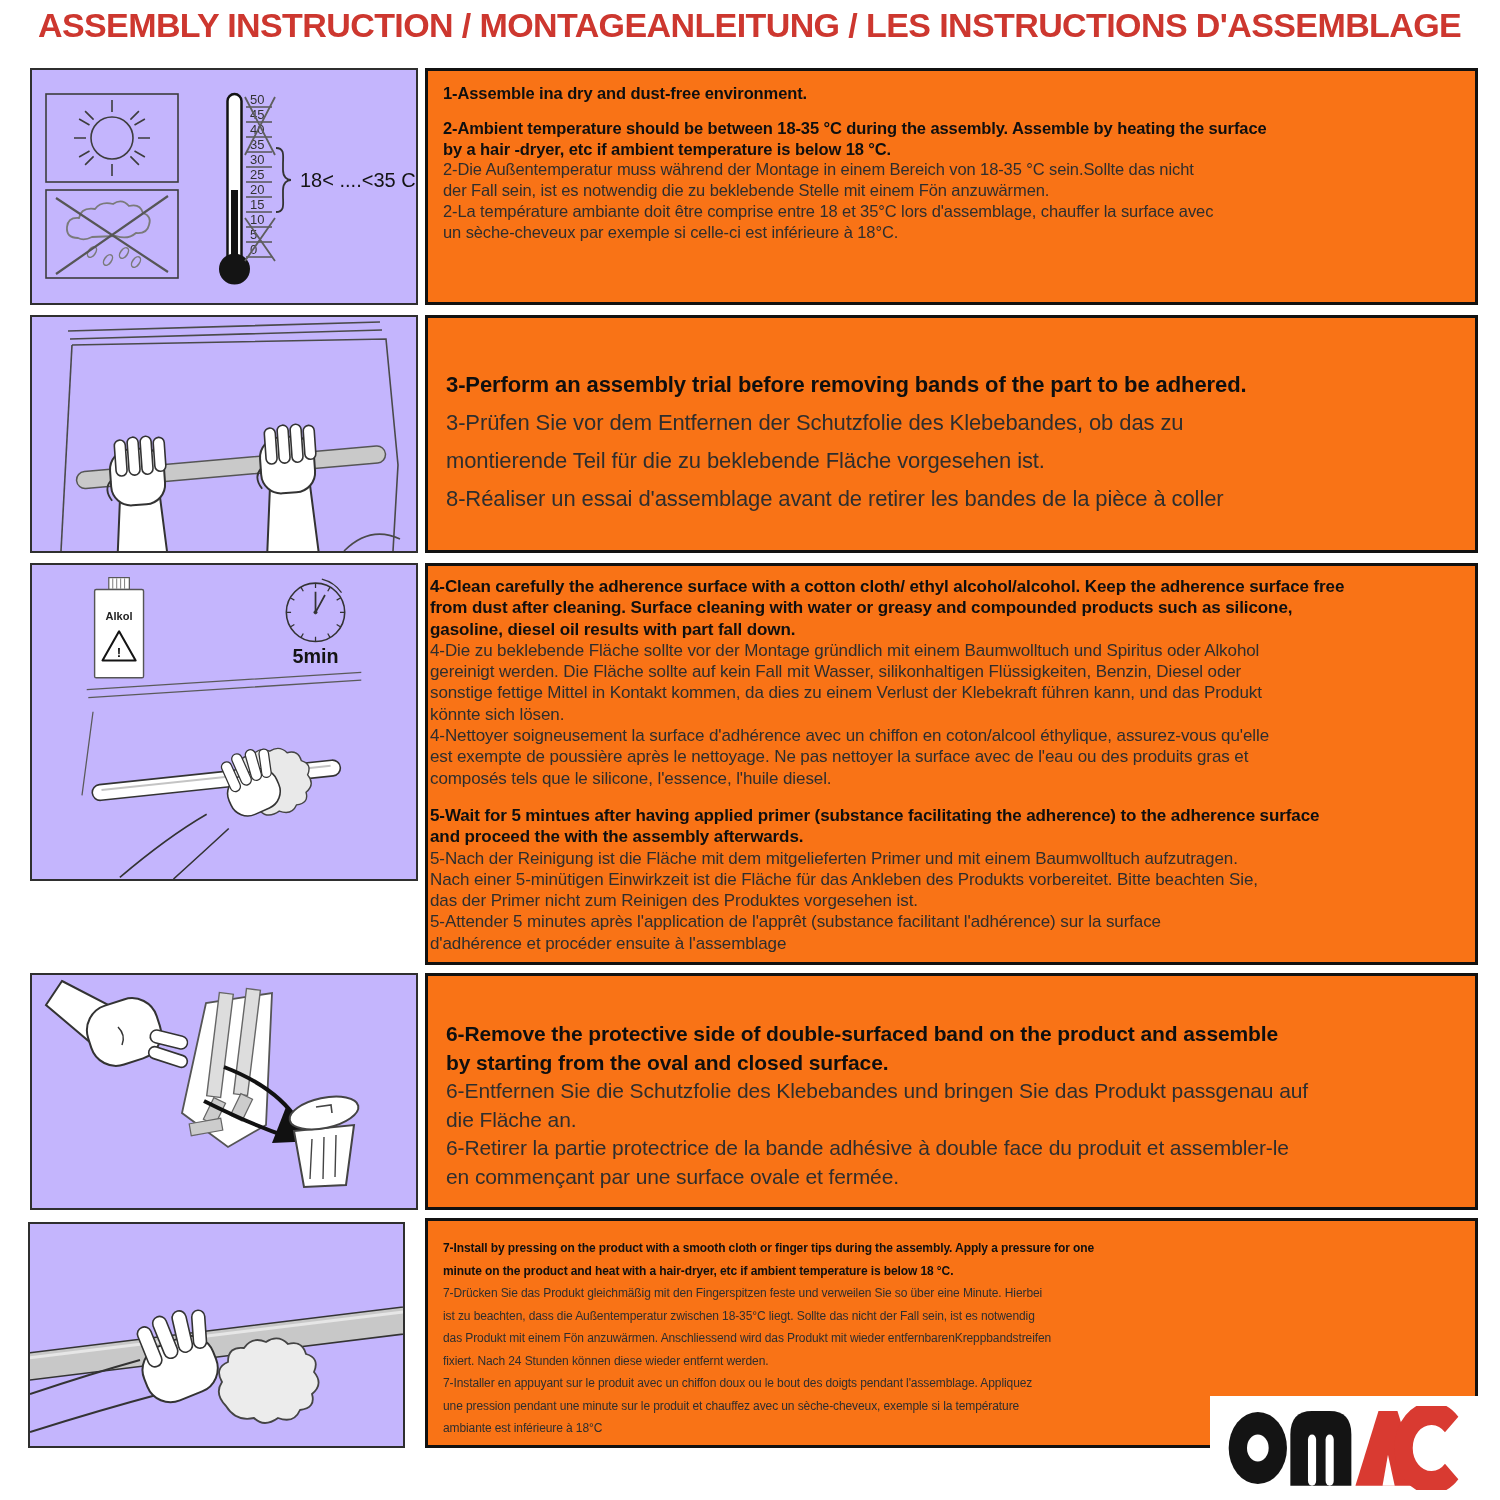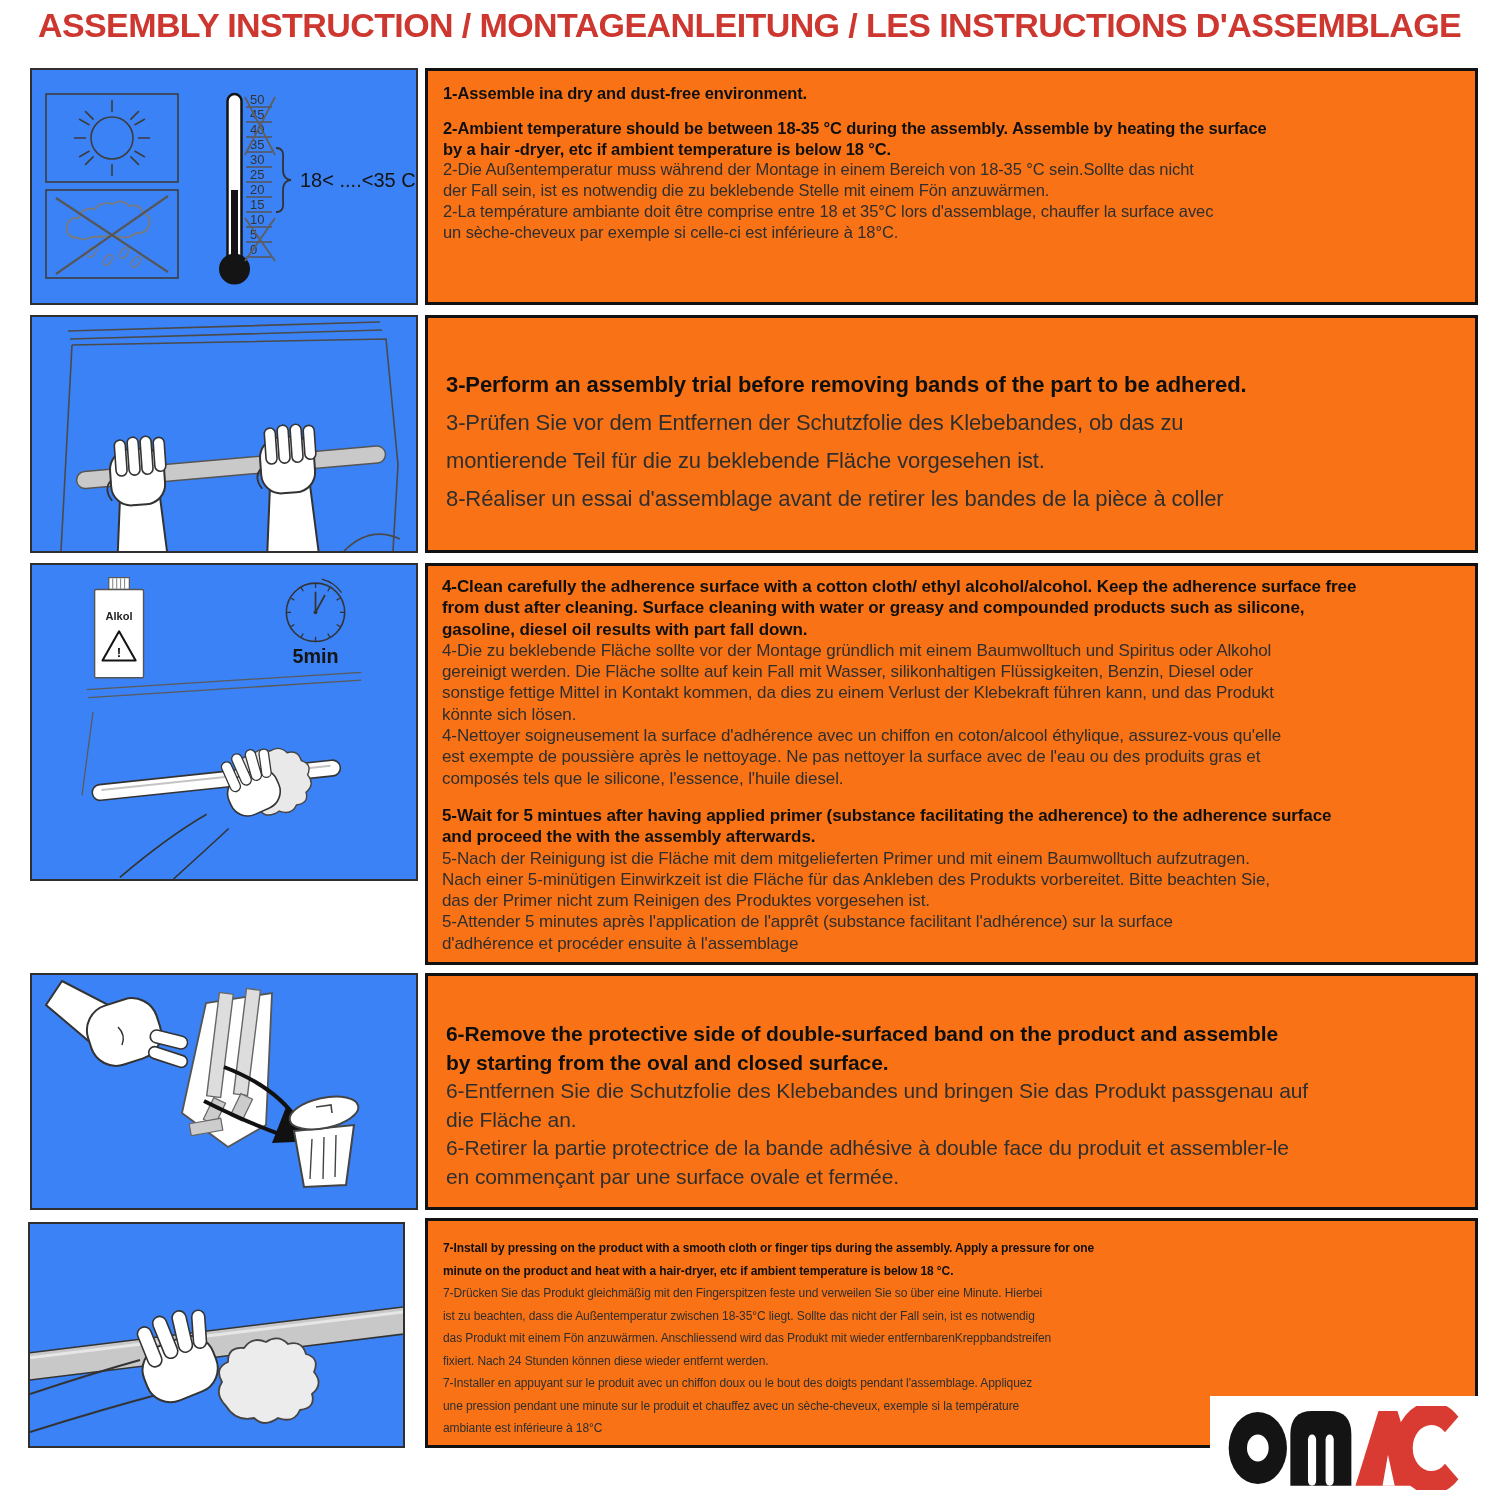--- a/index.html
+++ b/index.html
@@ -1,28 +1,28 @@
 <!DOCTYPE html>
 <html><head>
 <meta charset="utf-8">
 <style>
   html,body{margin:0;padding:0;background:#fff;}
   #page{position:relative;width:1500px;height:1500px;background:#fff;overflow:hidden;
         font-family:"Liberation Sans",sans-serif;color:#1c1c1c;}
   .title{position:absolute;left:38px;top:6px;width:1430px;font-size:34px;font-weight:bold;
          letter-spacing:-0.6px;color:#cd372f;white-space:nowrap;}
-  .illu{position:absolute;left:30px;width:388px;border:2px solid #2f2f2f;background:#3b82f6;box-sizing:border-box;}
+  .illu{position:absolute;left:30px;width:388px;border:2px solid #2f2f2f;background:#c4b5fd;box-sizing:border-box;}
   .illu svg{display:block;width:100%;height:100%;}
   .txt{position:absolute;left:425px;width:1053px;border:3px solid #111;background:#f97316;box-sizing:border-box;}
   .block{white-space:pre-line;letter-spacing:-0.1px;}
   .bold{font-weight:bold;color:#0f0f0f;}
   .reg{font-weight:normal;color:#2e2e2e;}
   .t-p1{padding:12px 15px 0 15px;font-size:16.5px;line-height:20.8px;}
   .t-p2{padding:48px 22px 0 18px;font-size:22px;line-height:38px;}
-  .t-p3{padding:10px 15px 0 14px;font-size:17px;line-height:21.3px;}
+  .t-p3{padding:10px 15px 0 2px;font-size:17px;line-height:21.3px;}
   .t-p4{padding:44px 18px 0 18px;font-size:21px;line-height:28.5px;}
   .t-p5{padding:16px 15px 0 15px;font-size:12px;line-height:22.5px;}
   .sp1{height:14px;} .sp3{height:16px;}
   .logo-patch{position:absolute;left:1210px;top:1396px;width:272px;height:104px;background:#fff;z-index:5;}
   .logo-patch svg{display:block;margin:10px 0 0 18px;}
   .sr{position:absolute;width:1px;height:1px;overflow:hidden;clip:rect(0 0 0 0);}
   svg text{font-family:"Liberation Sans",sans-serif;}
 </style>
 </head>
 <body>

